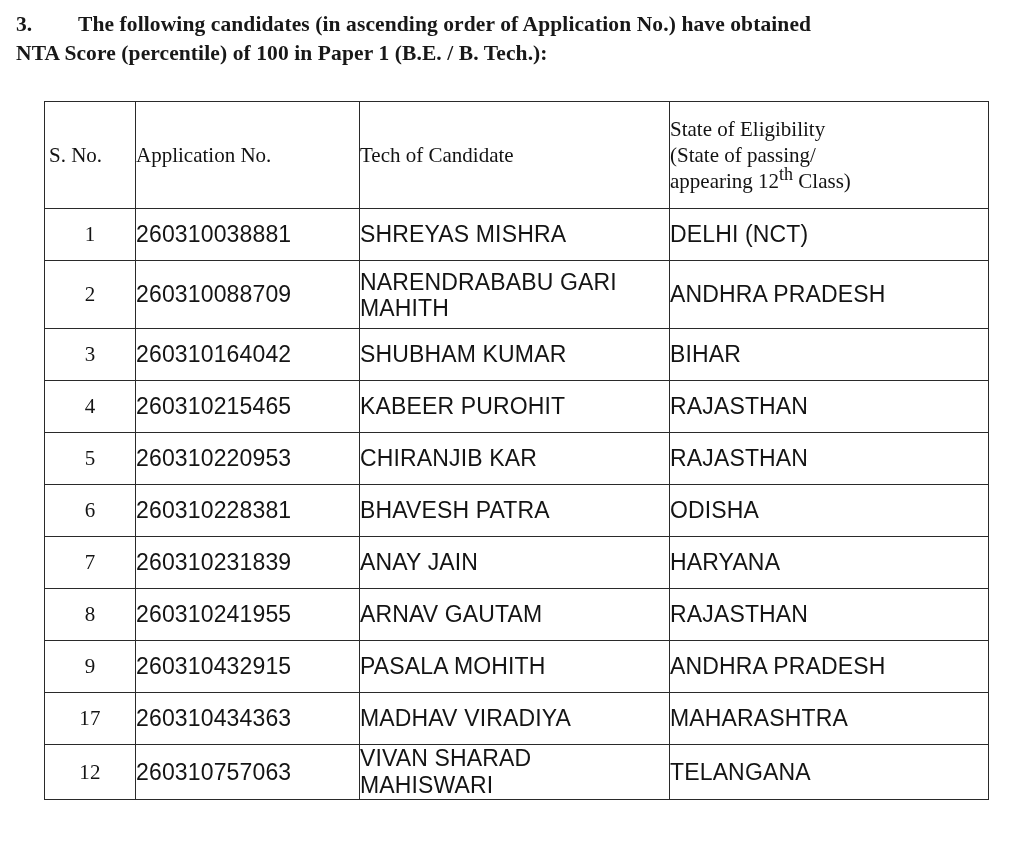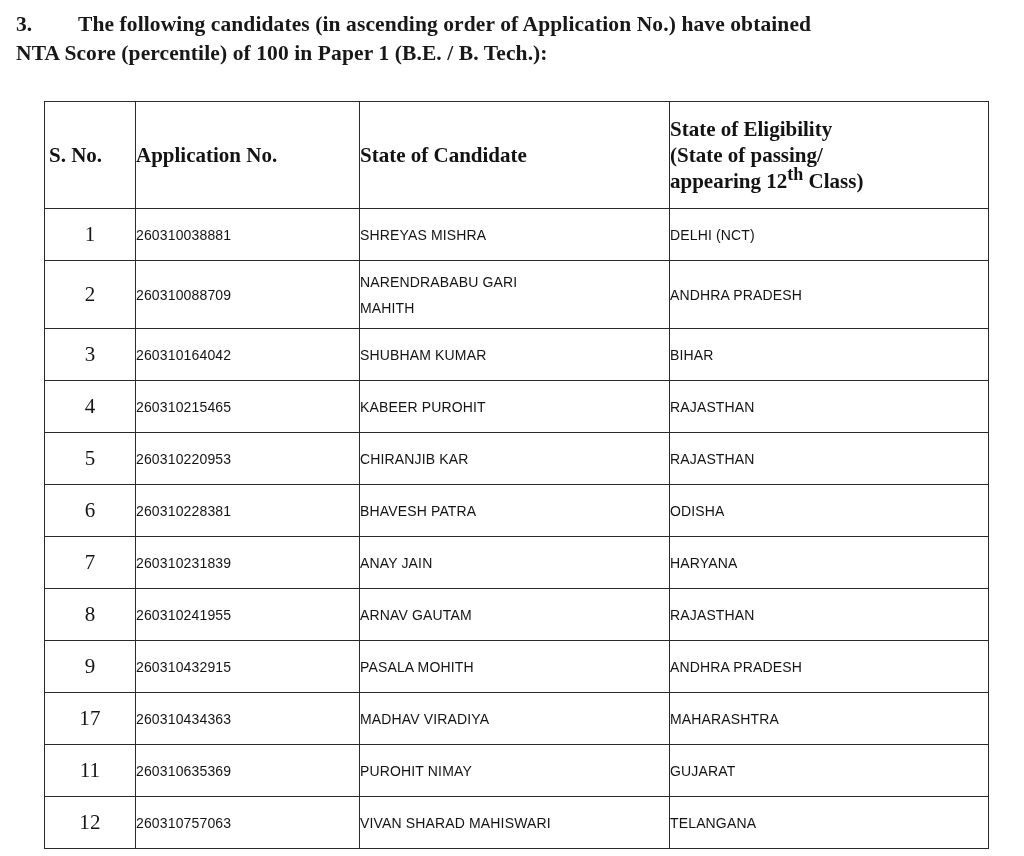--- a/index.html
+++ b/index.html
@@ -55,40 +55,40 @@
 
   
   col.c-sno   { width: 91px; }
   col.c-app   { width: 224px; }
   col.c-name  { width: 310px; }
   col.c-state { width: 319px; }
 
   
   thead th {
     font-family: "Liberation Serif", serif;
-    font-weight: bold;
+    font-weight: normal;
     font-size: 21px;
     line-height: 26px;
     color: #131313;
     height: 106px;
     padding: 4px 10px;
     text-align: left;
   }
   thead th.center { text-align: left; padding-left: 4px; padding-right: 4px; }
   thead th .sup {
     font-size: 18px;
     vertical-align: super;
     line-height: 0;
   }
   .hdr-state-line { display: block; white-space: nowrap; }
 
   
   tbody td {
     font-family: "Liberation Sans", sans-serif;
-    font-size: 14px;
+    font-size: 23px;
     color: #141414;
     height: 51px;
     padding: 3px 12px;
     letter-spacing: 0.15px;
   }
   tbody td.sno {
     font-family: "Liberation Serif", serif;
     font-size: 21px;
     text-align: center;
     padding-left: 4px;
@@ -110,21 +110,21 @@
     <colgroup>
       <col class="c-sno">
       <col class="c-app">
       <col class="c-name">
       <col class="c-state">
     </colgroup>
     <thead>
       <tr>
         <th class="center">S. No.</th>
         <th>Application No.</th>
-        <th>State of Candidate</th>
+        <th>Tech of Candidate</th>
         <th>
           <span class="hdr-state-line">State of Eligibility</span>
           <span class="hdr-state-line">(State of passing/</span>
           <span class="hdr-state-line"><span>appearing 12</span><span class="sup">th</span><span> Class)</span></span>
         </th>
       </tr>
     </thead>
     <tbody id="tbody">
         <tr>
           <td class="sno">1</td>
@@ -183,26 +183,20 @@
           <td class="name">PASALA MOHITH</td>
           <td>ANDHRA PRADESH</td>
         </tr>
         <tr>
           <td class="sno">17</td>
           <td>260310434363</td>
           <td class="name">MADHAV VIRADIYA</td>
           <td>MAHARASHTRA</td>
         </tr>
         <tr>
-          <td class="sno">11</td>
-          <td>260310635369</td>
-          <td class="name">PUROHIT NIMAY</td>
-          <td>GUJARAT</td>
-        </tr>
-        <tr>
           <td class="sno">12</td>
           <td>260310757063</td>
           <td class="name">VIVAN SHARAD MAHISWARI</td>
           <td>TELANGANA</td>
         </tr>
       </tbody>
   </table>
 </div>
 
 </body></html>

